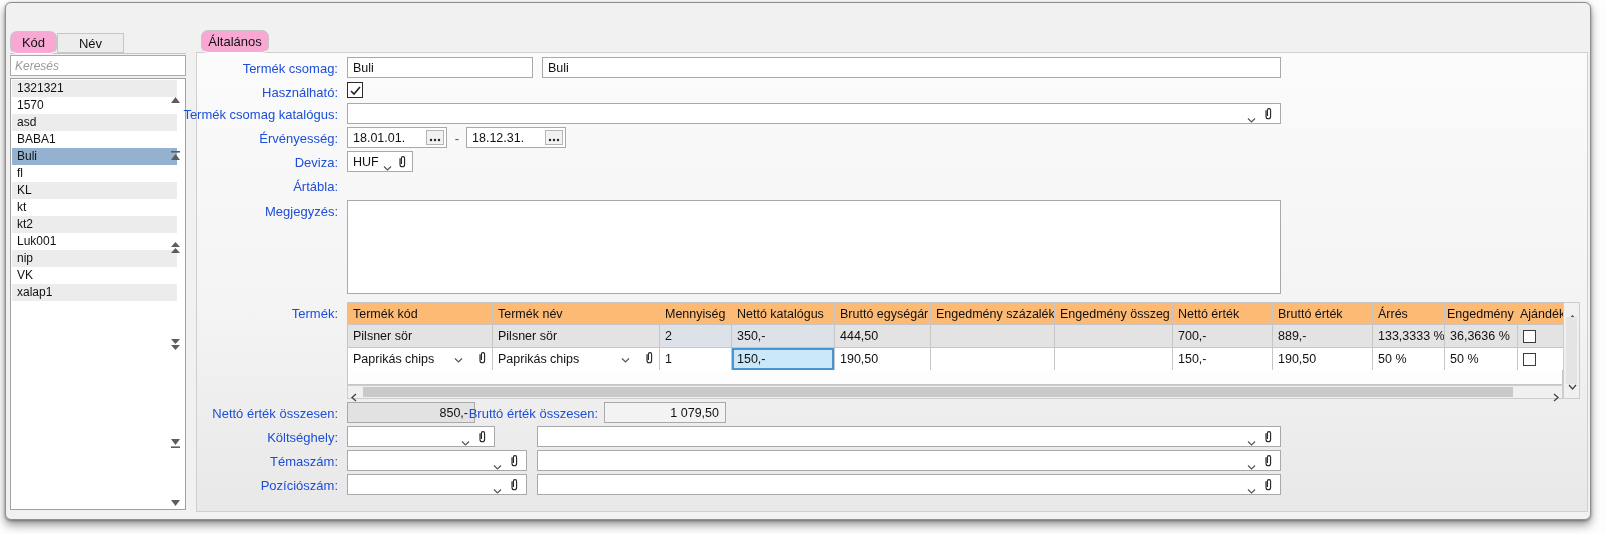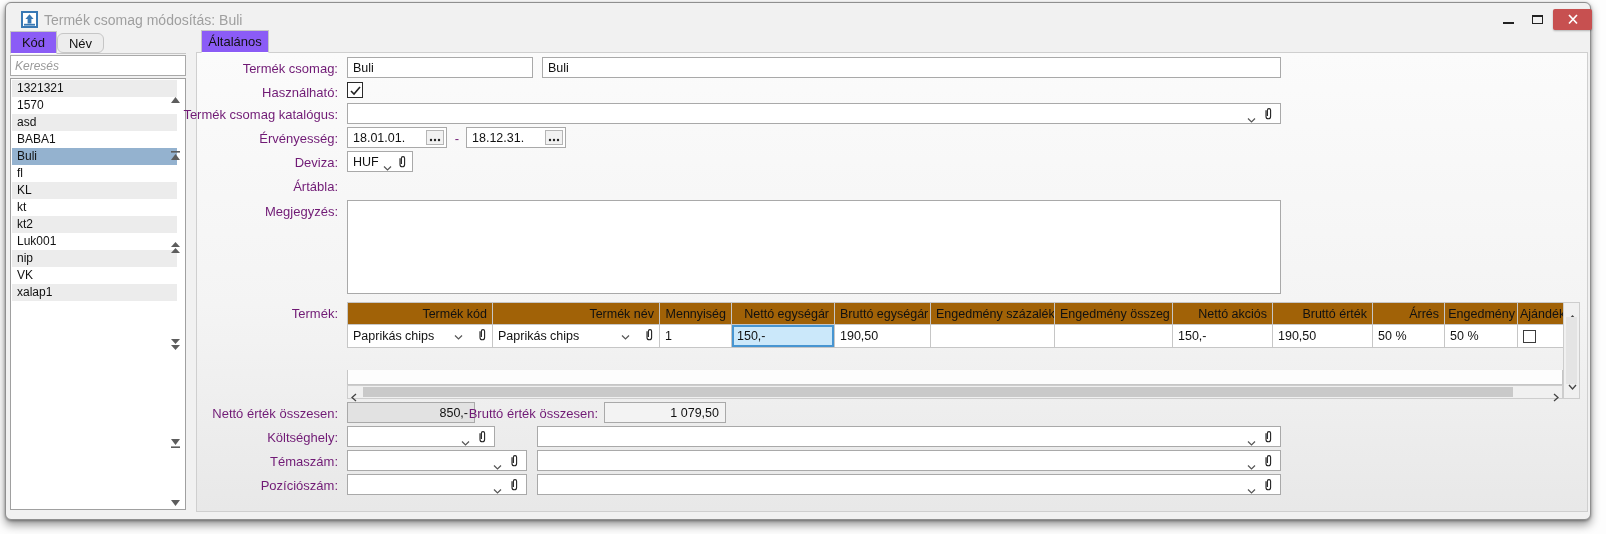--- a/index.html
+++ b/index.html
@@ -10,51 +10,51 @@
   .ticon{position:absolute;left:15px;top:8px;width:17px;height:17px;}
   .btn-min{position:absolute;left:1492px;top:8px;width:22px;height:20px;}
   .btn-min .bar{position:absolute;left:5px;top:11px;width:11px;height:2px;background:#222;}
   .btn-max{position:absolute;left:1522px;top:8px;width:22px;height:20px;}
   .btn-max .sq{position:absolute;left:4px;top:4px;width:11px;height:9px;border:1px solid #222;border-top:2px solid #222;box-sizing:border-box;background:transparent;}
   .btn-close{position:absolute;left:1547px;top:6px;width:39px;height:21px;background:#c75050;border-radius:2px;box-shadow:0 1px 2px rgba(0,0,0,.25);}
   .btn-close svg{position:absolute;left:14px;top:5px;}
 
   
   .tab{position:absolute;box-sizing:border-box;font-size:13px;text-align:center;border:1px solid #c6c6c6;color:#111;}
-  .tab.active{background:#8b5cf6;z-index:3;border-bottom:1px solid #fff;}
+  .tab.active{background:#f9a8d4;z-index:3;border-bottom:1px solid #fff;border-radius:7px;}
   .tab.inactive{background:#ededed;z-index:1;}
   .tabline-left{position:absolute;left:10px;top:53px;width:176px;height:1px;background:#c6c6c6;z-index:1;}
   .search{position:absolute;left:10px;top:55px;width:176px;height:21px;box-sizing:border-box;border:1px solid #a9a9a9;background:#fff;font-size:12px;padding:2px 4px;font-family:"Liberation Sans","DejaVu Sans",sans-serif;color:#be185d;}
   .search::placeholder{font-style:italic;color:#9a9a9a;}
   .listbox{position:absolute;left:10px;top:78px;width:176px;height:432px;box-sizing:border-box;border:1px solid #a0a0a0;background:#fff;}
   .li{position:absolute;left:1px;width:160px;height:17px;line-height:17px;font-size:12px;padding-left:5px;color:#111;white-space:nowrap;}
   .li.odd{background:#ececec;}
   .li.sel{background:#94b2cf;}
   .marker{position:absolute;left:169px;width:12px;text-align:center;}
 
   
   .mainpanel{position:absolute;left:196px;top:52px;width:1392px;height:460px;box-sizing:border-box;border:1px solid #cfcfcf;background:linear-gradient(180deg,#fbfbfb 0%,#f4f4f4 55%,#e8e8e8 100%);}
-  .lbl{position:absolute;text-align:right;font-size:13px;color:#701a75;white-space:nowrap;}
+  .lbl{position:absolute;text-align:right;font-size:13px;color:#1d4ed8;white-space:nowrap;}
   .box{position:absolute;background:#fff;border:1px solid #a9a9a9;box-sizing:border-box;font-size:12.5px;color:#111;}
   .box .val{position:absolute;left:5px;top:3px;white-space:nowrap;}
   .box .chev{position:absolute;top:8px;}
   .box .clip{position:absolute;top:3px;}
   .ro{background:#e2e2e2;}
   .ro2{background:#f3f3f3;}
   .box .rval{position:absolute;right:6px;top:3px;white-space:nowrap;margin-left:24px;}
   .dotbtn{position:absolute;top:2px;width:18px;height:15px;background:#f2f2f2;border:1px solid #b5b5b5;box-sizing:border-box;text-align:center;}
   .dotbtn svg{margin-top:5px;}
   .cb{position:absolute;width:16px;height:16px;box-sizing:border-box;border:1px solid #2a2a2a;background:#fff;}
   .cb svg{position:absolute;left:2px;top:3px;}
 
   
   table.grid{position:absolute;left:347px;top:302px;width:1216px;border-collapse:collapse;table-layout:fixed;font-size:12.5px;color:#111;background:#fff;}
   .grid th,.grid td{border:1px solid #c6c6c6;padding:0 5px;height:22px;overflow:hidden;white-space:nowrap;box-sizing:border-box;font-weight:normal;text-align:left;}
   .grid tbody th,.grid tbody td{height:23px;}
-  .grid th{background:#a16207;text-align:right;}
+  .grid th{background:#fdba74;}
   .grid tr.r1 td{background:#e3e3e3;}
   .grid tr.r1 td.tint{background:#dde2e8;}
   .num{text-align:right;}
   .ctr{text-align:center;}
   td.activecell{background:#cbe8fa !important;box-shadow:inset 0 0 0 2px #4795d1;}
   .cellcombo{display:flex;align-items:center;gap:15px;}
   .cellcombo .ct{flex:1;overflow:hidden;white-space:nowrap;}
   .cbsmall{display:inline-block;width:13px;height:13px;box-sizing:border-box;border:1px solid #3c3c3c;background:#fff;vertical-align:middle;}
   .gridfiller{position:absolute;left:347px;top:370px;width:1216px;height:15px;box-sizing:border-box;background:#fdfdfd;border:1px solid #c6c6c6;border-top:none;}
   .hscroll{position:absolute;left:347px;top:385px;width:1216px;height:14px;box-sizing:border-box;background:#f0f0f0;border:1px solid #cdcdcd;}
@@ -63,45 +63,24 @@
   .vscroll{position:absolute;left:1563px;top:302px;width:17px;height:97px;box-sizing:border-box;background:#f0f0f0;border:1px solid #cdcdcd;}
   .vthumb{position:absolute;left:2px;top:14px;width:11px;height:67px;background:#e4e4e4;}
   .varrow{position:absolute;left:4px;}
 </style>
 </head>
 <body>
 
 <div class="stage">
   <div class="window"></div>
 
-  <div class="titlebar">
-    <span class="ticon">
-      <svg width="17" height="17" viewBox="0 0 17 17">
-        <rect x="1" y="1" width="15" height="15" fill="#ffffff" stroke="#3878b4" stroke-width="2"></rect>
-        <path d="M8.5 3.2 L12.6 8 H10.4 V12.6 H6.6 V8 H4.4 Z" fill="#3878b4"></path>
-        <rect x="3" y="12.8" width="11" height="1.8" fill="#3878b4"></rect>
-      </svg>
-    </span>
-    <span class="title-text">Termék csomag módosítás: Buli</span>
-    <div class="btn-min">
-        <div class="bar"></div>
-      </div>
-    <div class="btn-max">
-        <div class="sq"></div>
-      </div>
-    <div class="btn-close">
-      <svg width="12" height="11">
-          <path d="M2 1 L10 9.5 M10 1 L2 9.5" stroke="#fff" stroke-width="1.7" fill="none"></path>
-        </svg>
-    </div>
-  </div>
 
   <div class="tabline-left"></div>
   <div class="tab active" style="left:10px;top:31px;width:47px;height:23px;line-height:22px;">Kód</div>
-  <div class="tab inactive" style="left:57px;top:33px;width:47px;height:20px;line-height:19px;border-radius:6px;">Név</div>
+  <div class="tab inactive" style="left:57px;top:33px;width:67px;height:20px;line-height:19px;">Név</div>
 
   <input class="search" type="text" placeholder="Keresés" style="">
 
   <div class="listbox">
     <div class="li odd" style="top:1px">1321321</div>
     <div class="li" style="top:18px">1570</div>
     <div class="li odd" style="top:35px">asd</div>
     <div class="li" style="top:52px">BABA1</div>
     <div class="li sel" style="top:69px">Buli</div>
     <div class="li" style="top:86px">fl</div>
@@ -218,32 +197,46 @@
       <col style="width:100px">
         <col style="width:72px">
         <col style="width:73px">
         <col style="width:46px">
     </colgroup>
     <thead>
       <tr>
         <th>Termék kód</th>
         <th>Termék név</th>
         <th>Mennyiség</th>
-        <th>Nettó egységár</th>
+        <th>Nettó katalógus</th>
         <th>Bruttó egységár</th>
         <th>Engedmény százalék</th>
         <th>Engedmény összeg</th>
-        <th>Nettó akciós</th>
+        <th>Nettó érték</th>
         <th>Bruttó érték</th>
         <th>Árrés</th>
         <th style="padding:0 2px">Engedmény</th>
         <th style="padding:0 2px">Ajándék</th>
       </tr>
     </thead>
     <tbody>
+      <tr class="r1">
+        <td>Pilsner sör</td>
+        <td>Pilsner sör</td>
+        <td class="ctr tint">2</td>
+        <td class="num tint">350,-</td>
+        <td class="num">444,50</td>
+        <td></td>
+        <td></td>
+        <td class="num">700,-</td>
+        <td class="num">889,-</td>
+        <td>133,3333 %</td>
+        <td>36,3636 %</td>
+        <td class="ctr"><span class="cbsmall"></span></td>
+      </tr>
       <tr>
         <td>
           <div class="cellcombo">
             <span class="ct">Paprikás chips</span>
             <span><svg width="9" height="5">
                   <path d="M1 .5 L4.5 4 L8 .5" stroke="#555" stroke-width="1.2" fill="none"></path>
                 </svg></span>
             <span><svg width="9" height="14" viewBox="0 0 9 14">
                   <path d="M2 3.2 V9.5 a2.3 2.3 0 0 0 4.6 0 V3.2 a1.6 1.6 0 0 0 -3.2 0 V9" fill="none" stroke="#222" stroke-width="1.1"></path>
                 </svg></span>

